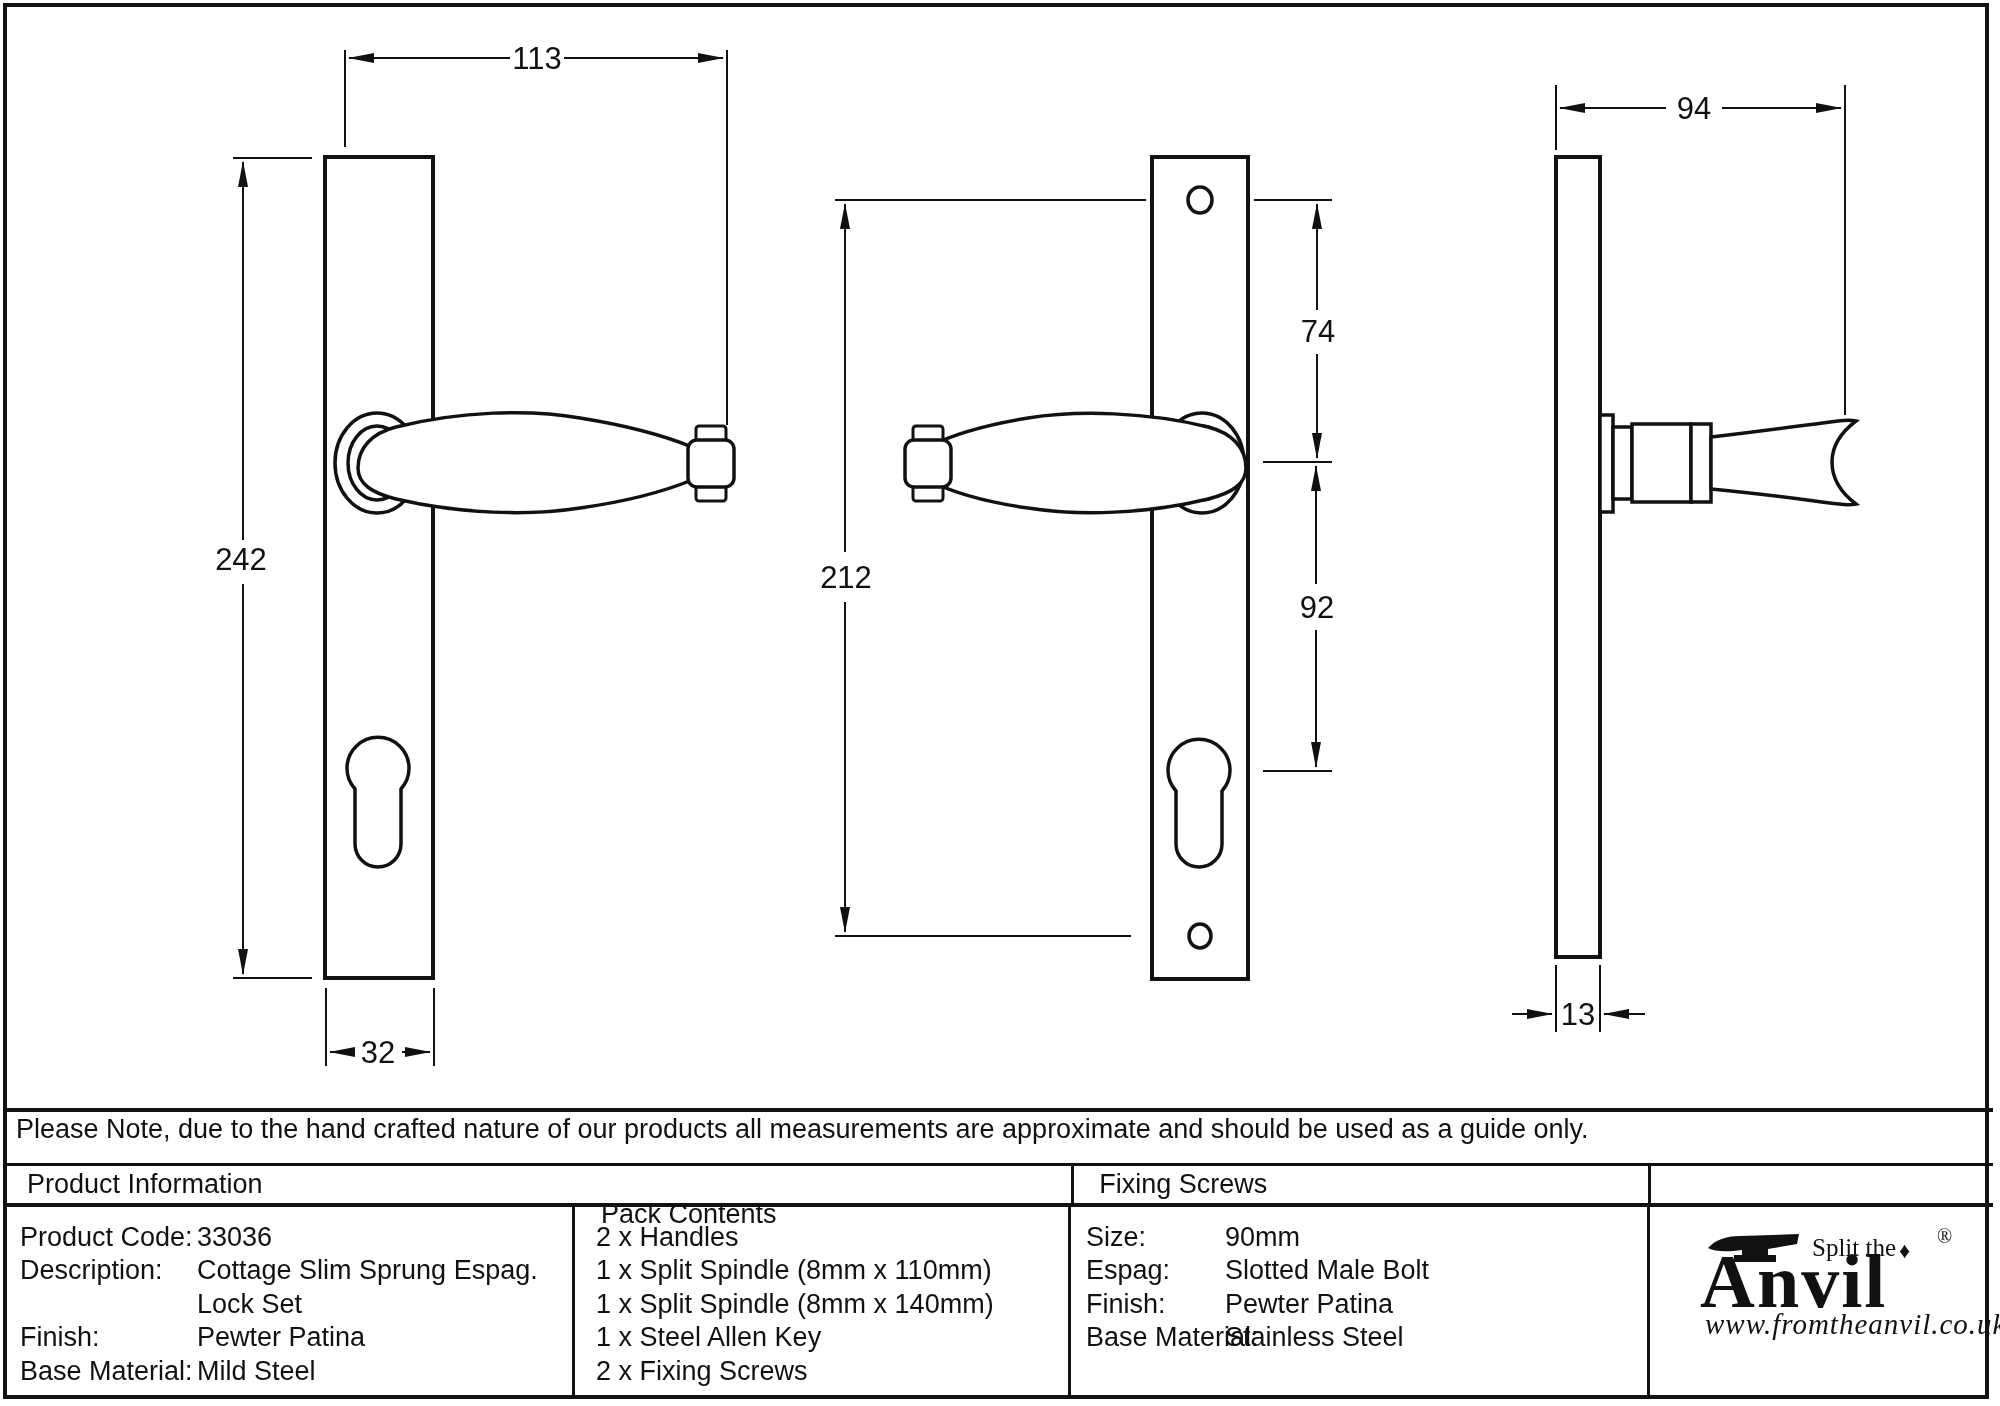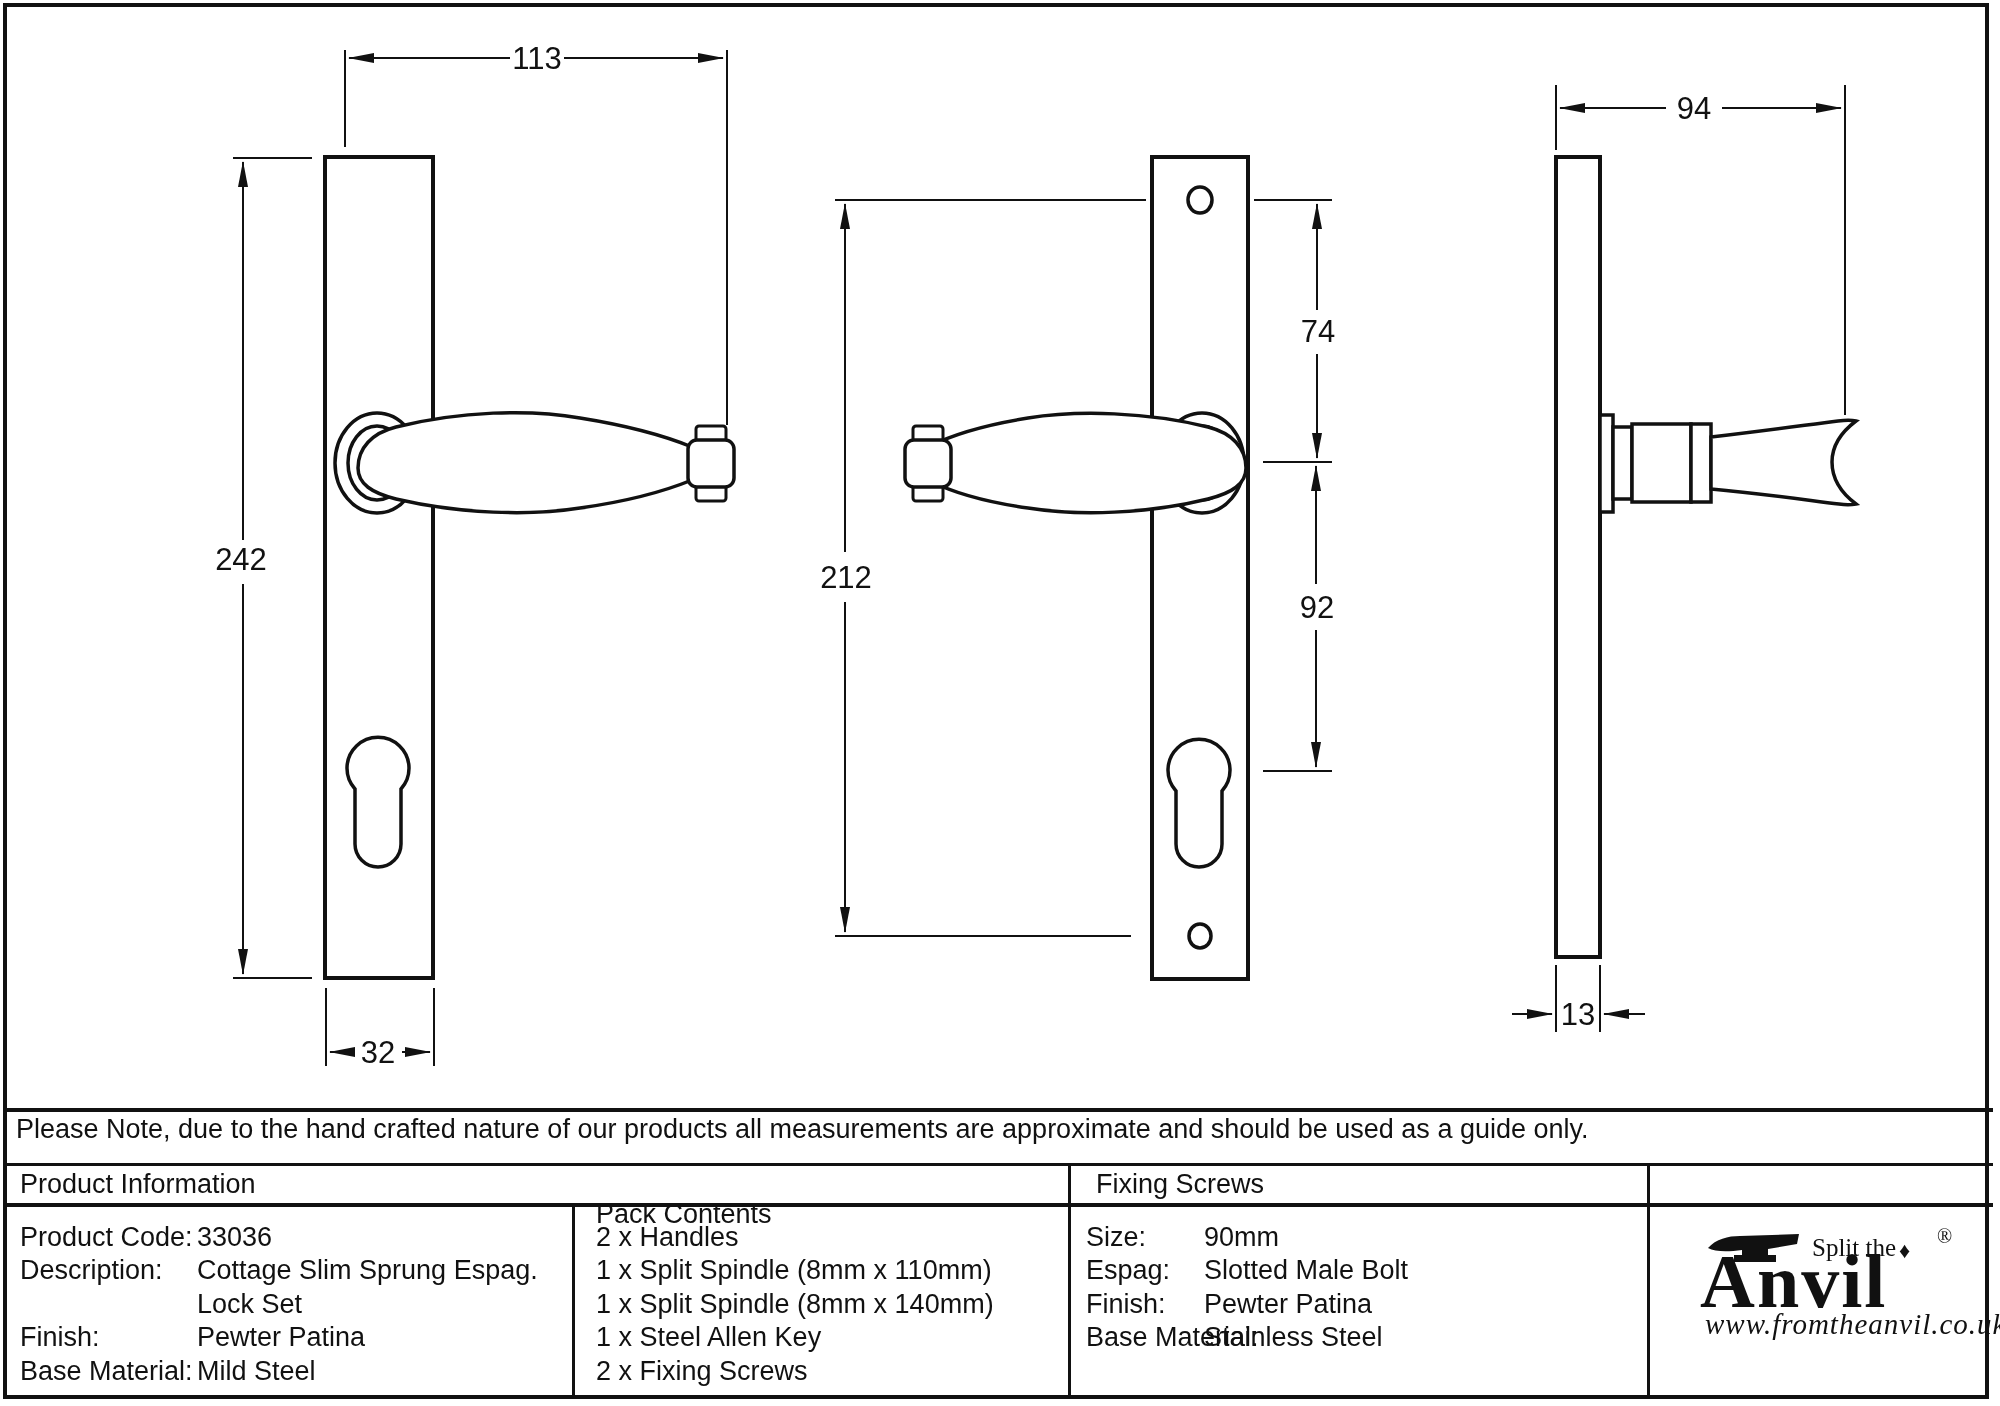--- a/index.html
+++ b/index.html
@@ -15,26 +15,26 @@
     border-top:4px solid #111;box-sizing:border-box;display:flex;align-items:center;
     padding-left:9px;font-size:27px;}
   .header-row{position:absolute;left:7px;top:1163px;width:1986px;height:40px;
     border-top:3px solid #111;box-sizing:border-box;display:flex;font-size:27px;}
   .content-row{position:absolute;left:7px;top:1203px;width:1986px;height:196px;
     border-top:4px solid #111;box-sizing:border-box;display:flex;font-size:27px;}
   .cell{box-sizing:border-box;border-left:3px solid #111;position:relative;}
   .cell.first{border-left:none;}
   .header-row .cell{display:flex;align-items:center;}
   .c1{width:565px;} .c2{width:496px;} .c3{width:579px;} .c4{width:346px;}
-  .header-row .c1{padding-left:13px;} .header-row .c2{padding-left:21px;margin-top:48px;}
+  .header-row .c1{padding-left:13px;margin-left:7px;} .header-row .c2{padding-left:21px;margin-top:48px;}
   .header-row .c3{padding-left:25px;}
   .trow{position:absolute;height:32px;line-height:32px;white-space:nowrap;}
   .r1{top:14px;} .r2{top:47px;} .r3{top:81px;} .r4{top:114px;} .r5{top:148px;}
   .lbl{position:absolute;left:13px;} .val{position:absolute;left:190px;}
-  .c3 .lbl{left:15px;} .c3 .val{left:133px;}
+  .c3 .lbl{left:15px;} .c3 .val{left:154px;}
   .c2 .trow{left:21px;}
   .logo{position:absolute;inset:0;text-decoration:underline;}
   .logo-name{position:absolute;left:50px;top:36px;font-family:"Liberation Serif",serif;
     font-weight:bold;font-size:76px;line-height:1;letter-spacing:2px;}
   .logo-tagline{position:absolute;left:162px;top:27px;font-family:"Liberation Serif",serif;
     font-size:25px;}
   .logo-diamond{position:absolute;left:249px;top:31px;font-size:22px;}
   .logo-reg{position:absolute;left:287px;top:18px;font-size:20px;font-family:"Liberation Serif",serif;}
   .logo-url{position:absolute;left:55px;top:101px;font-family:"Liberation Serif",serif;
     font-style:italic;font-size:29px;letter-spacing:1px;}

